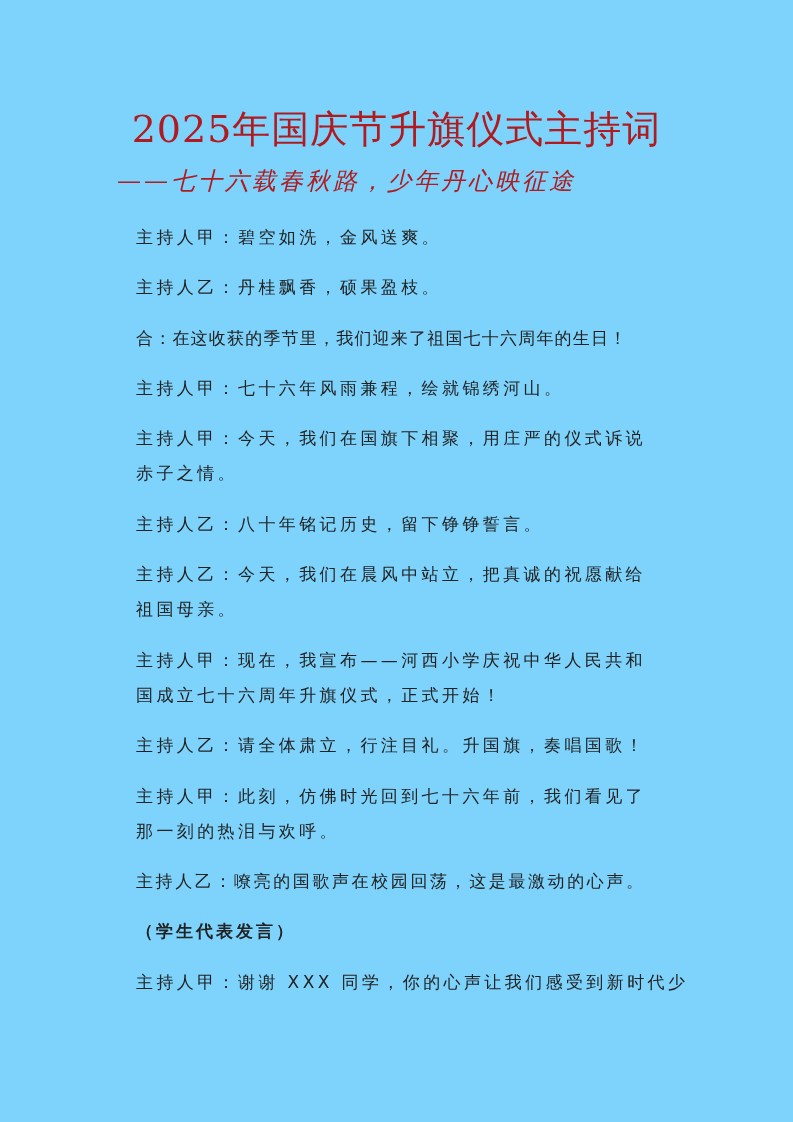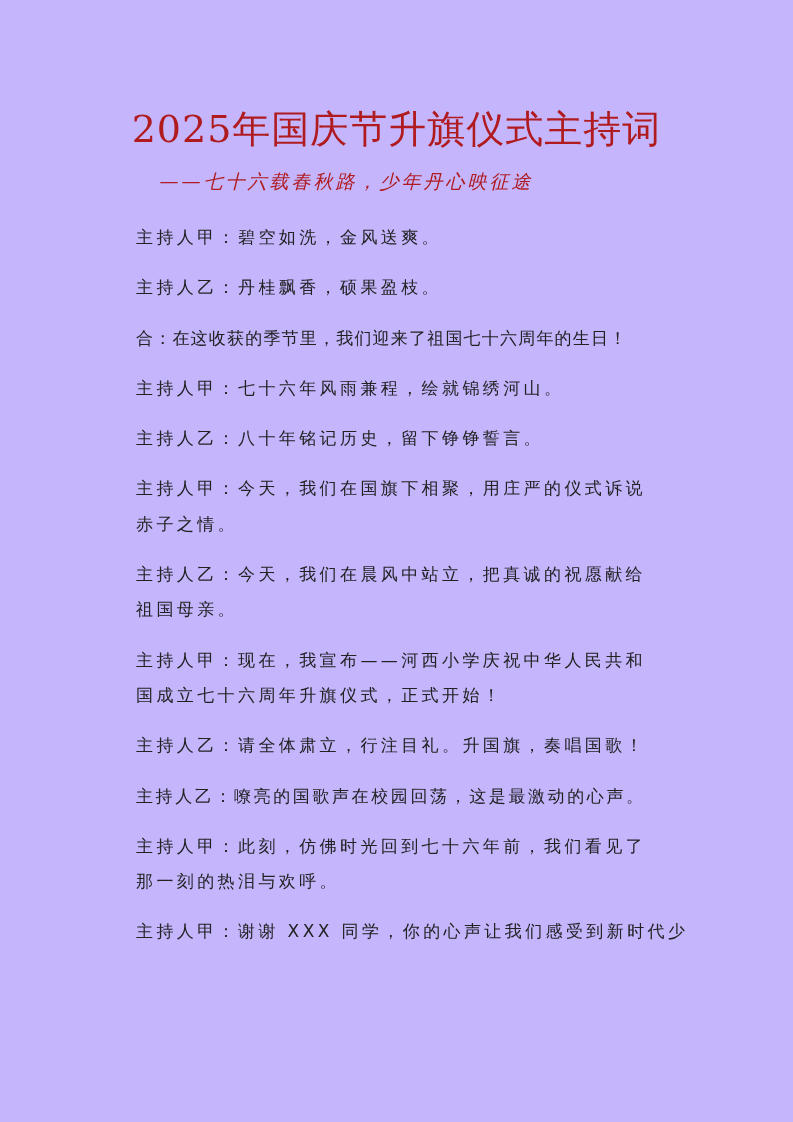--- a/index.html
+++ b/index.html
@@ -1,27 +1,27 @@
 <!DOCTYPE html>
 <html><head>
   <meta charset="utf-8">
   <style>
     html, body { margin: 0; padding: 0; background: #ffffff; }
     body { width: 793px; height: 1122px; position: relative; overflow: hidden; }
-    .page { position: absolute; left: 0; top: 0; width: 793px; height: 1122px; background: #c4b5fd; }
+    .page { position: absolute; left: 0; top: 0; width: 793px; height: 1122px; background: #7dd3fc; }
     .title {
       position: absolute; left: 0; top: 104px; width: 793px; text-align: center;
       font-family: "DejaVu Serif", "Liberation Serif", serif;
       font-size: 38px; line-height: 50px; color: #b01b1f; letter-spacing: 1px;
       white-space: nowrap;
     }
     .subtitle {
       position: absolute; left: 0; top: 163px; width: 693px; text-align: center;
       font-family: "DejaVu Serif", "Liberation Serif", serif;
-      font-size: 19px; line-height: 36px; color: #b01b1f; font-style: italic;
+      font-size: 24px; line-height: 36px; color: #b01b1f; font-style: italic;
       letter-spacing: 3px; white-space: nowrap;
     }
     .body {
       position: absolute; left: 121px; top: 205px; width: 556px;
       font-family: "DejaVu Sans", "Liberation Sans", sans-serif;
       font-size: 17px; line-height: 35.3px; color: #222;
       letter-spacing: 3.4px;
     }
     .body p { margin: 15px; padding: 0; }
     .body p.stage { font-weight: bold; letter-spacing: 3px; }
@@ -30,22 +30,23 @@
 <body>
 
 <div class="page">
   <div class="title">2025年国庆节升旗仪式主持词</div>
   <div class="subtitle">——七十六载春秋路，少年丹心映征途</div>
   <div class="body">
     <p>主持人甲：碧空如洗，金风送爽。</p>
     <p>主持人乙：丹桂飘香，硕果盈枝。</p>
     <p style="letter-spacing:1.2px">合：在这收获的季节里，我们迎来了祖国七十六周年的生日！</p>
     <p>主持人甲：七十六年风雨兼程，绘就锦绣河山。</p>
+    <p>主持人甲：今天，我们在国旗下相聚，用庄严的仪式诉说赤子之情。</p>
     <p>主持人乙：八十年铭记历史，留下铮铮誓言。</p>
-    <p>主持人甲：今天，我们在国旗下相聚，用庄严的仪式诉说赤子之情。</p>
     <p>主持人乙：今天，我们在晨风中站立，把真诚的祝愿献给祖国母亲。</p>
     <p>主持人甲：现在，我宣布——河西小学庆祝中华人民共和国成立七十六周年升旗仪式，正式开始！</p>
     <p>主持人乙：请全体肃立，行注目礼。升国旗，奏唱国歌！</p>
+    <p>主持人甲：此刻，仿佛时光回到七十六年前，我们看见了那一刻的热泪与欢呼。</p>
     <p style="letter-spacing:2.6px">主持人乙：嘹亮的国歌声在校园回荡，这是最激动的心声。</p>
-    <p>主持人甲：此刻，仿佛时光回到七十六年前，我们看见了那一刻的热泪与欢呼。</p>
+    <p class="stage">（学生代表发言）</p>
     <p style="white-space:nowrap">主持人甲：谢谢 XXX 同学，你的心声让我们感受到新时代少</p>
   </div>
 </div>
 
 </body></html>

